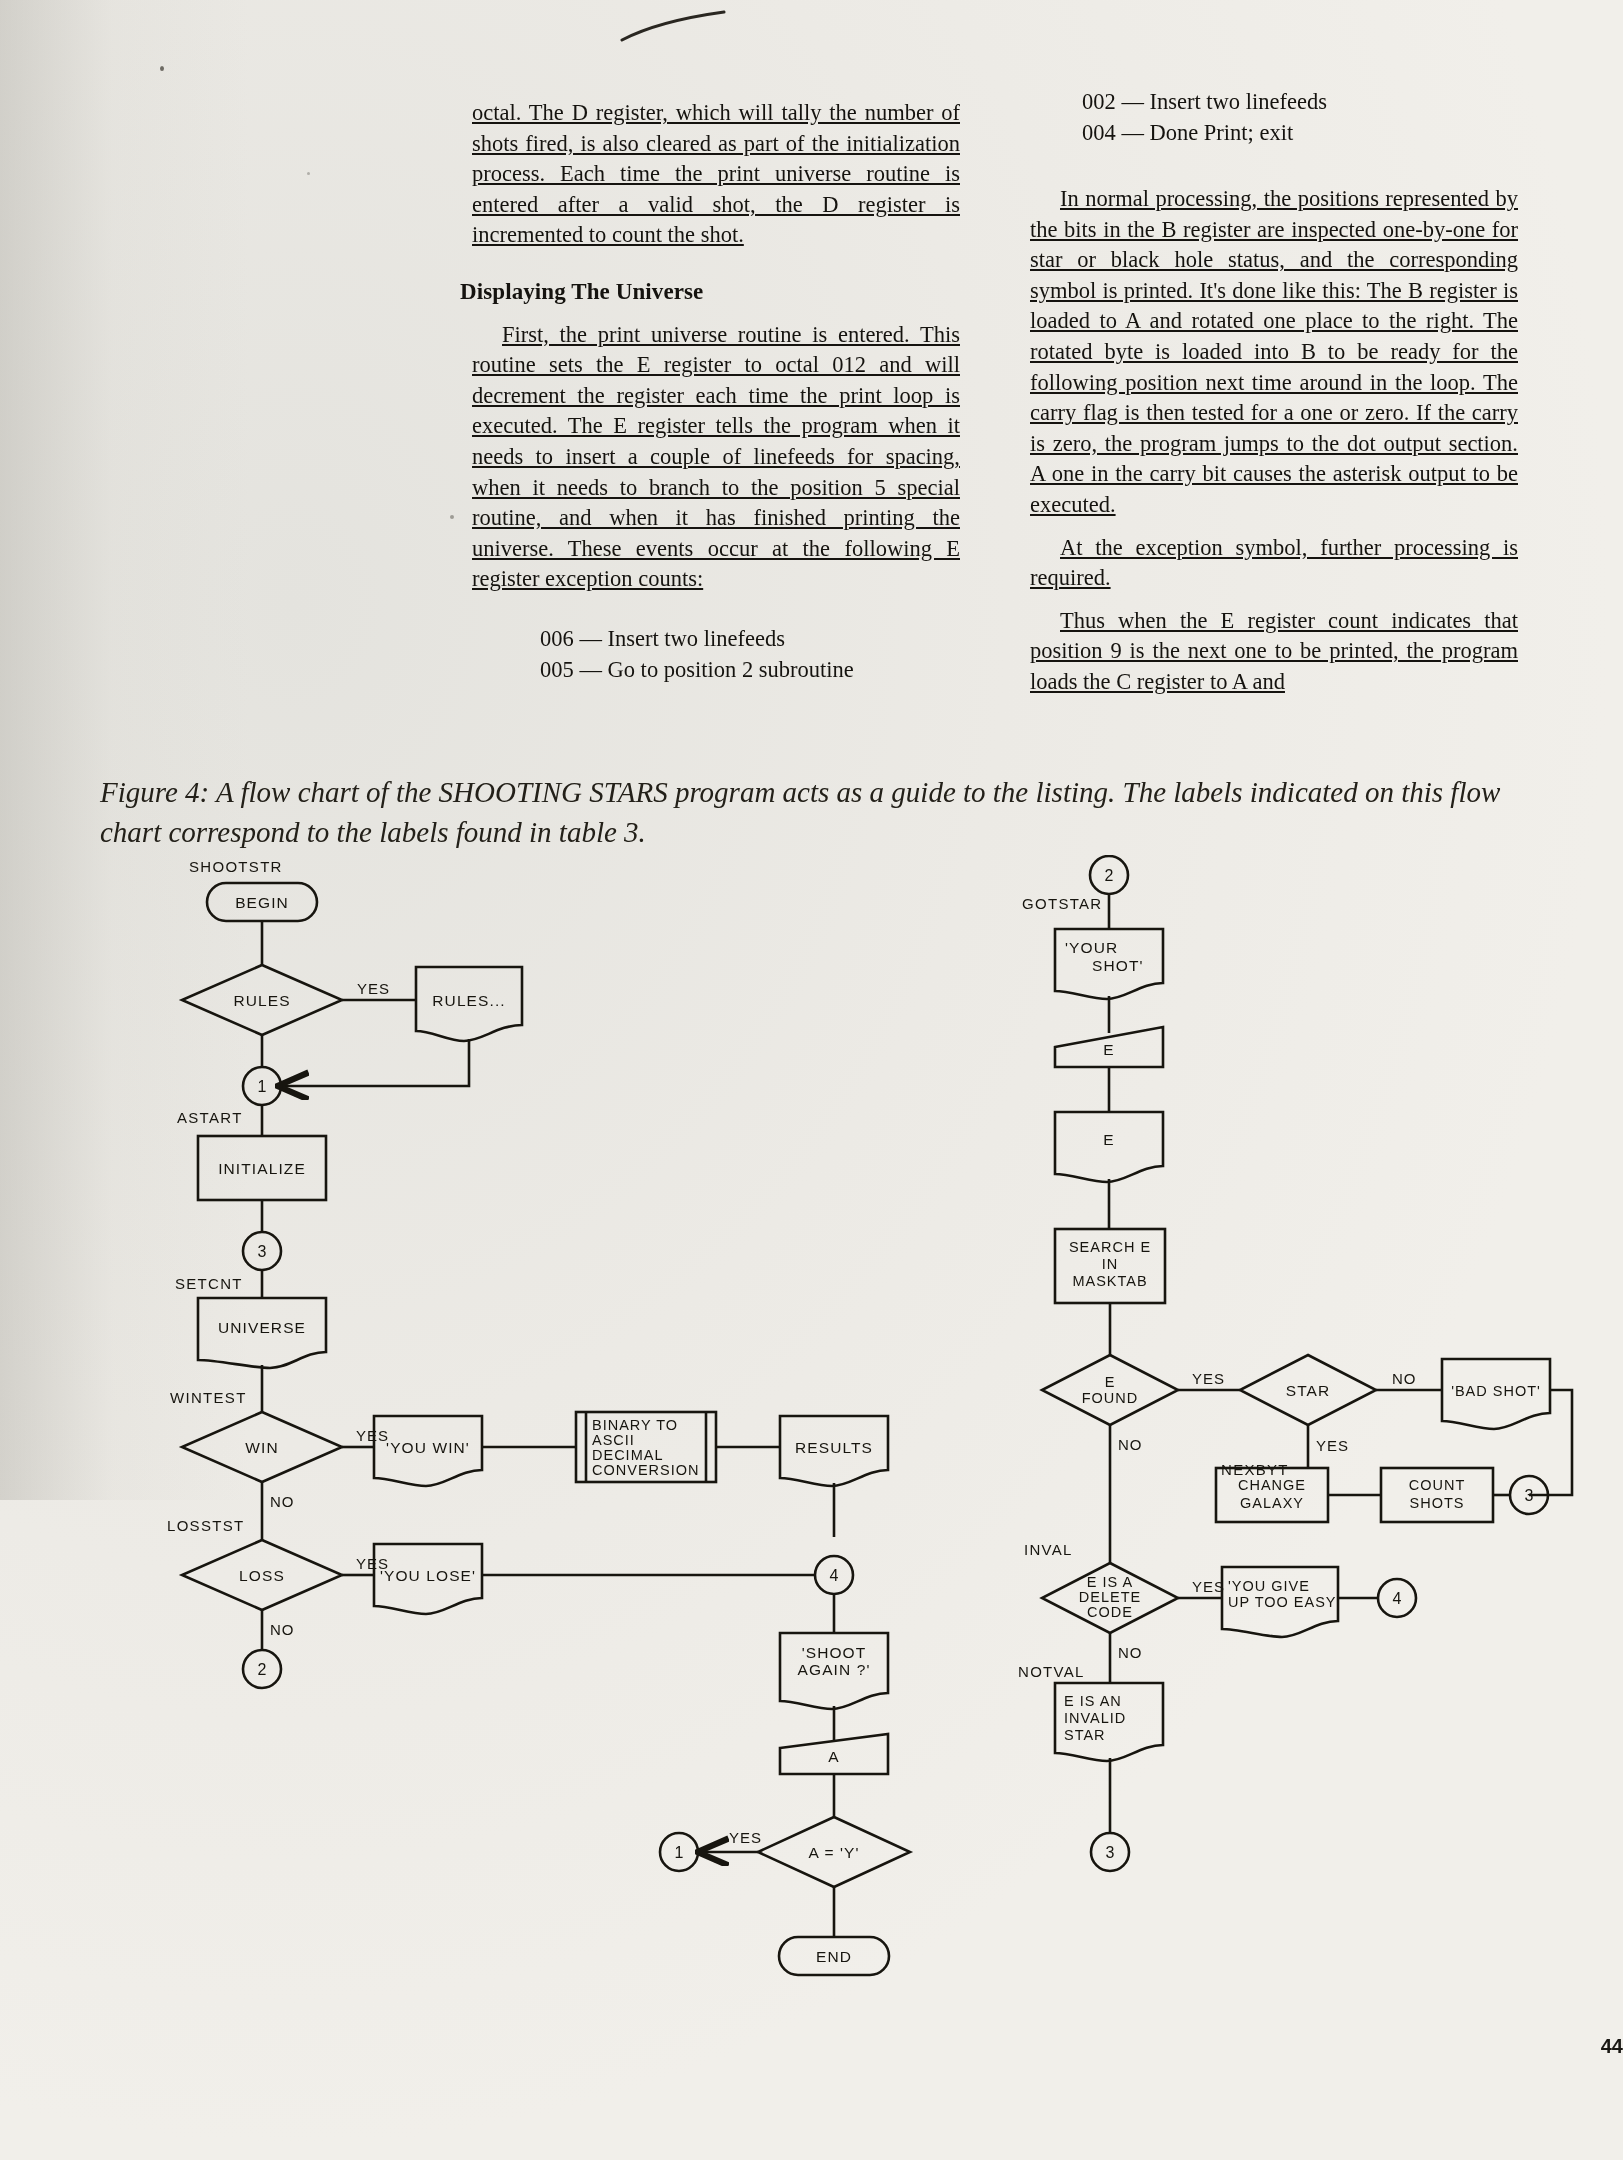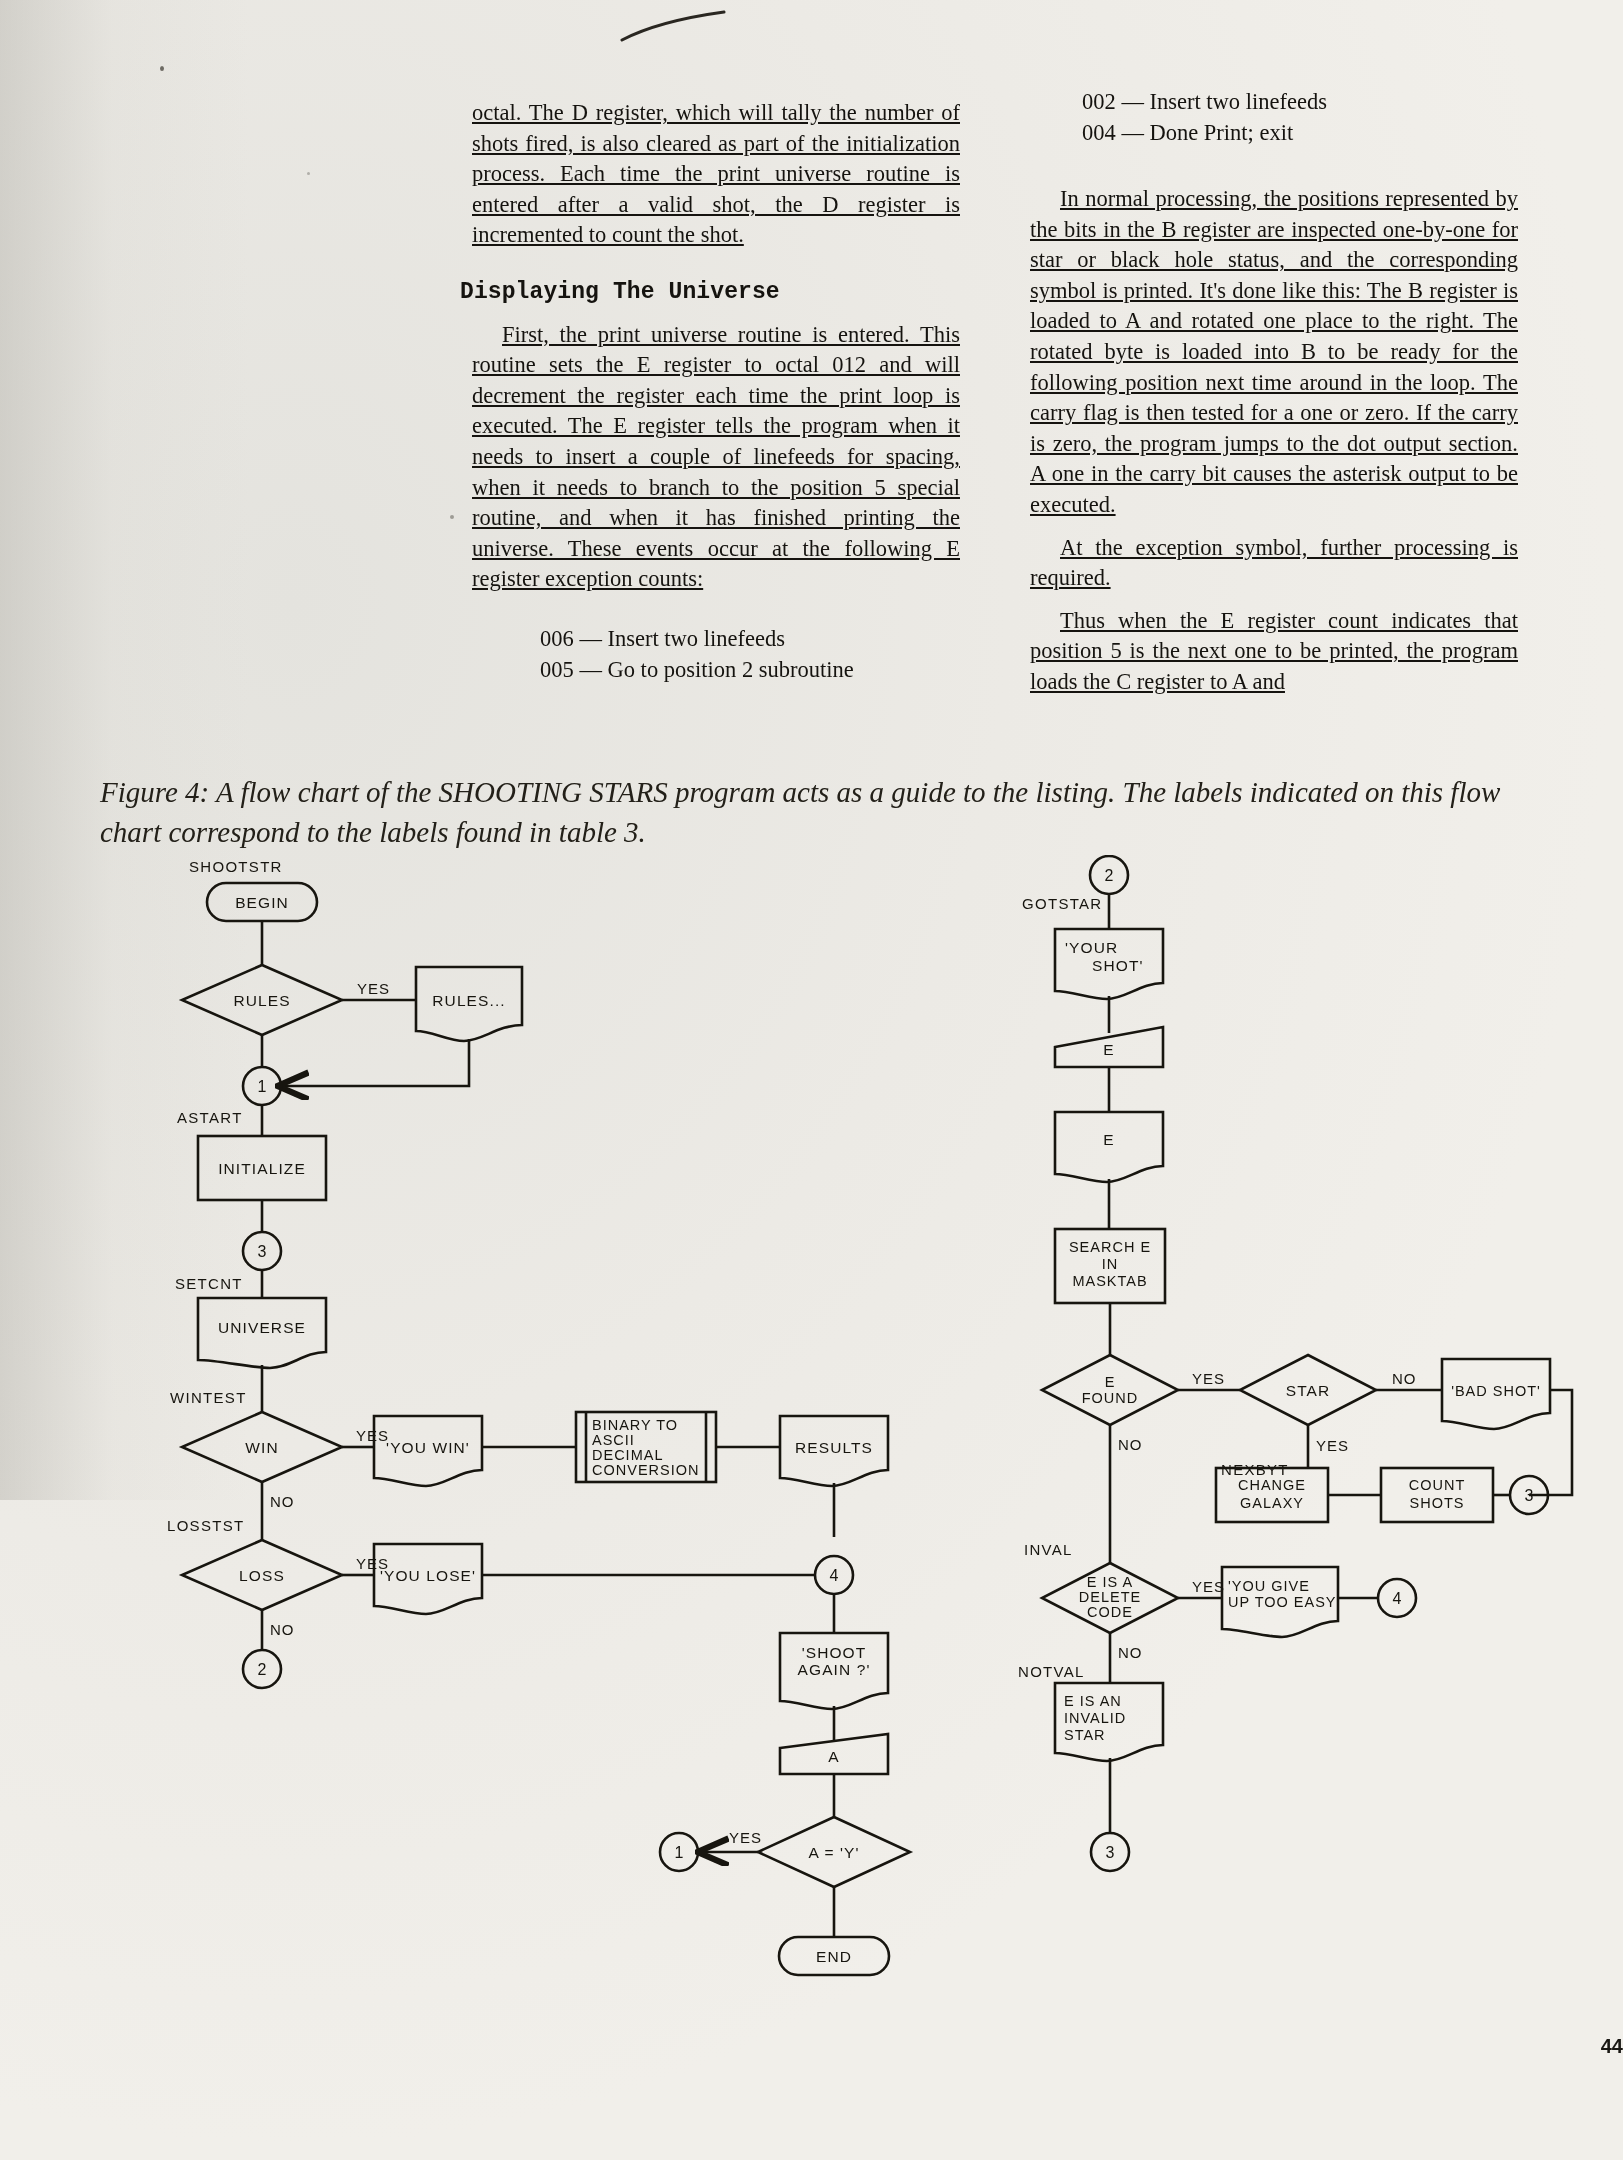--- a/index.html
+++ b/index.html
@@ -45,21 +45,21 @@
     text-justify:inter-word;
   }
   .col-left  { left:460px; top:86px; }
   .col-right { left:1018px; top:86px; }
   .col p { margin:12px; text-indent:30px;text-decoration:underline; }
   .col p.noind { text-indent:0; }
   .col h3 {
     margin:26px 0 2px 0;
     font-size:23px;
     font-weight:bold;
-    font-family:Liberation Mono, monospace;
+    font-family:Liberation Serif, serif;
     letter-spacing:.1px;
   }
   .spacer { height:24px; }
   .codelist { margin:28px 0 0 0; padding:0; list-style:none; }
   .codelist li { font-size:22.5px; line-height:31px; }
   .cl-left  { padding-left:80px; }
   .cl-right { padding-left:64px; }
 
   
   .caption {
@@ -122,21 +122,21 @@
     </div>
 
     <div class="col col-right">
       <ul class="codelist cl-right" style="margin-top:0">
         <li>002 — Insert two linefeeds</li>
         <li>004 — Done Print; exit</li>
       </ul>
       <div class="spacer"></div>
       <p>In normal processing, the positions represented by the bits in the B register are inspected one-by-one for star or black hole status, and the corresponding symbol is printed. It's done like this: The B register is loaded to A and rotated one place to the right. The rotated byte is loaded into B to be ready for the following position next time around in the loop. The carry flag is then tested for a one or zero. If the carry is zero, the program jumps to the dot output section. A one in the carry bit causes the asterisk output to be executed.</p>
       <p>At the exception symbol, further processing is required.</p>
-      <p>Thus when the E register count indicates that position 5 is the next one to be printed, the program loads the C register to A and</p>
+      <p>Thus when the E register count indicates that position 9 is the next one to be printed, the program loads the C register to A and</p>
     </div>
 
   </div>
 
   <div class="caption">Figure 4: A flow chart of the SHOOTING STARS program acts as a guide to the listing. The labels indicated on this flow chart correspond to the labels found in table 3.</div>
 
   <div class="figure">
     <svg width="1623" height="1140" viewBox="0 0 1623 1140" xmlns="http://www.w3.org/2000/svg">
       <defs>
         <marker id="arr" markerWidth="13" markerHeight="13" refX="11" refY="5.2" orient="auto">

